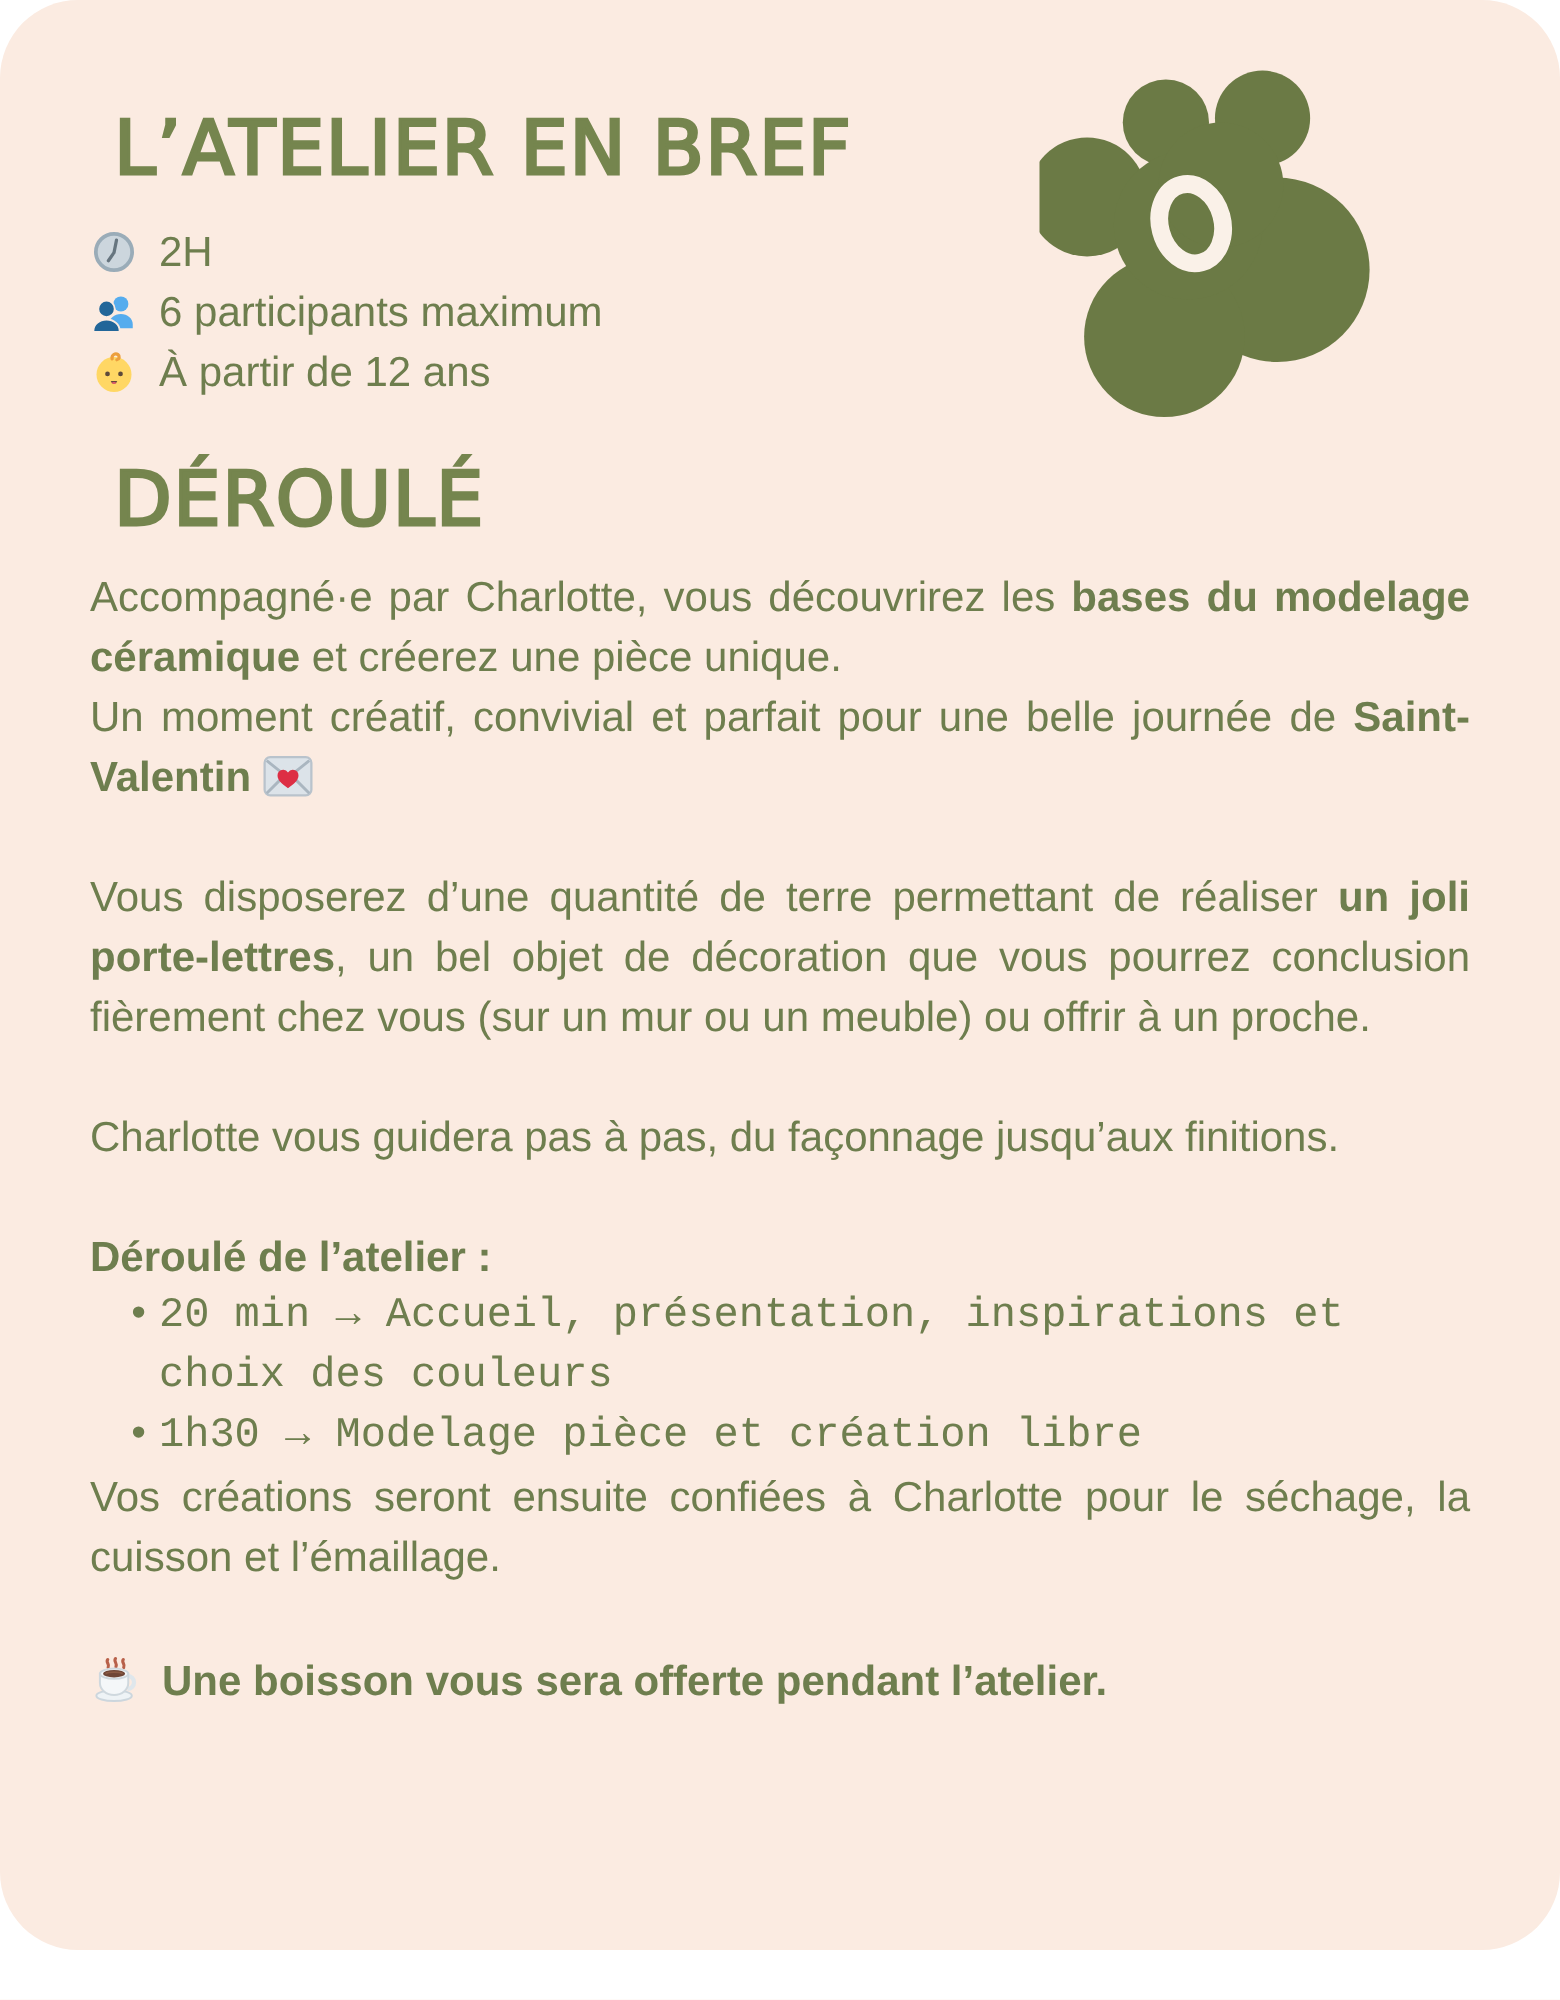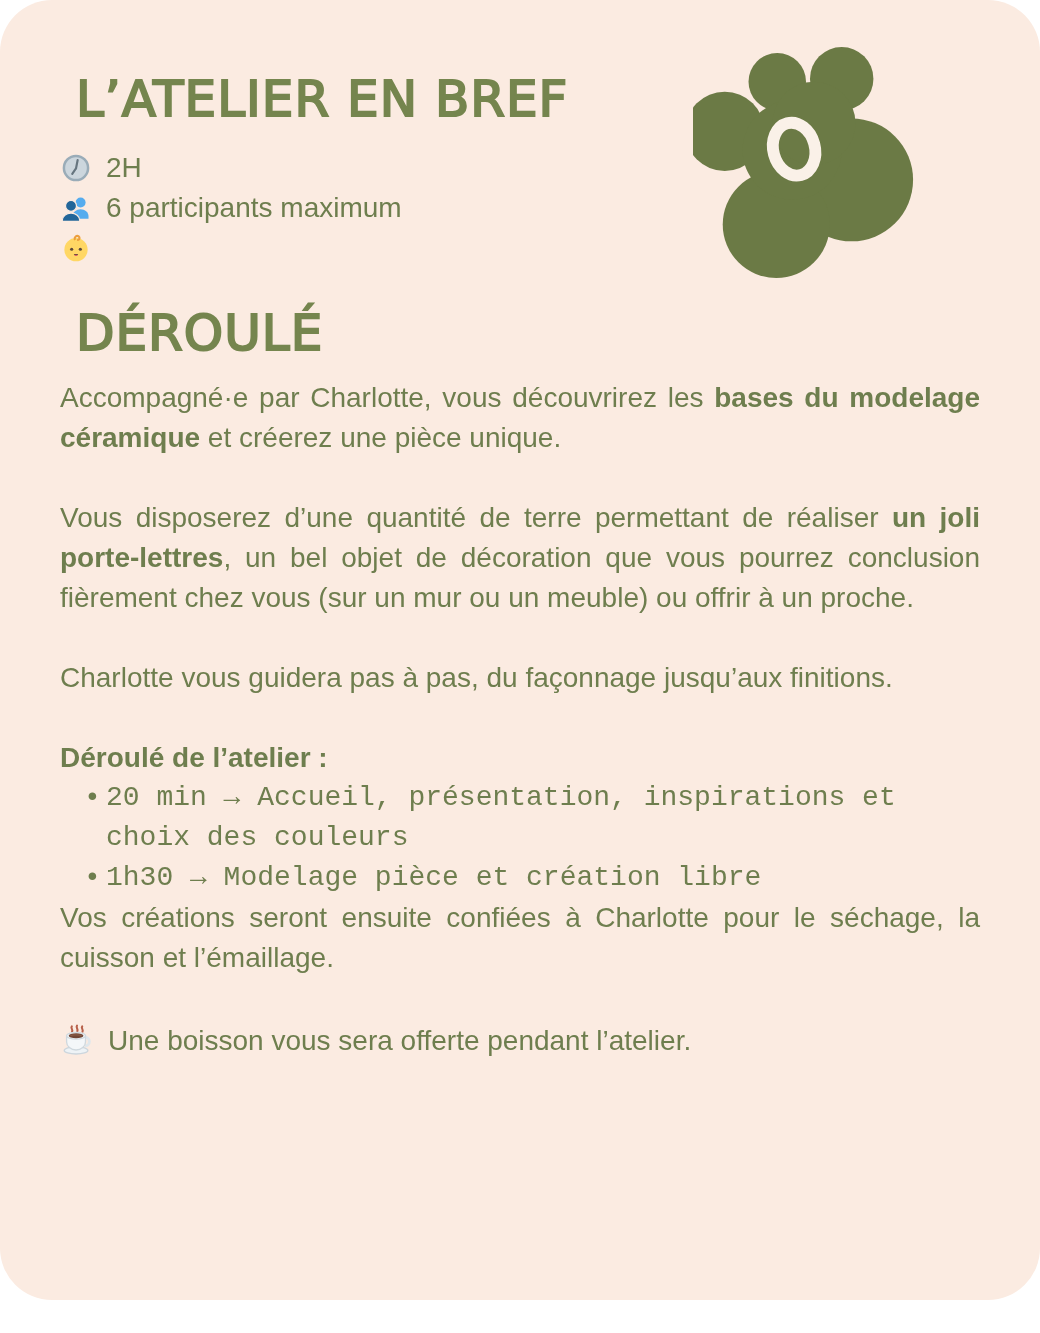--- a/index.html
+++ b/index.html
@@ -55,21 +55,21 @@
     font-size:28px;line-height:40px;color:var(--green);
     text-align:left;
   }
   .bullets li{position:relative;padding-left:46px;font-family:Liberation Mono, monospace;}
   .bullets li::before{content:"\2022";position:absolute;left:24px;}
   .inline-icon{display:inline-block;}
   .inline-icon svg{vertical-align:-5px;margin-left:8px;}
   .footer{
     display:flex;align-items:center;gap:14px;
     margin-top:46px;
-    font-size:28px;color:var(--green);
+    font-size:28px;color:var(--green);font-weight:bold;
   }
   .footer .icon-box{width:34px;height:34px;flex:0 0 34px;}
 </style>
 </head>
 <body>
 
 <div class="card">
 
   <h1 class="display-heading">L’ATELIER EN BREF</h1>
 
@@ -98,40 +98,49 @@
       <span class="icon-box">
         <svg width="30" height="30" viewBox="0 0 36 36">
           <circle cx="18" cy="20" r="14" fill="#ffd764"></circle>
           <path d="M16.5 7.5c-.6-3.2 2.6-5 4.7-3.4 1.7 1.3 1.1 3.8-.9 4.1" fill="none" stroke="#ec9f3e" stroke-width="2.6" stroke-linecap="round"></path>
           <circle cx="12.8" cy="19.5" r="1.9" fill="#5d4a3a"></circle>
           <circle cx="23.2" cy="19.5" r="1.9" fill="#5d4a3a"></circle>
           <path d="M15.4 25.2a2.7 3 0 0 0 5.2 0 z" fill="#66493c"></path>
           <path d="M16 26.8c.6.9 3.4.9 4 0-1-1-3-1-4 0z" fill="#e8596f"></path>
         </svg>
       </span>
+      <span>À partir de 12 ans</span>
     </li>
   </ul>
 
   <svg class="flower" viewBox="0 0 230 240" aria-hidden="true">
     <g style="fill:var(--flower)">
       <circle cx="85" cy="36" r="29"></circle>
       <circle cx="150" cy="33" r="32"></circle>
       <circle cx="32" cy="86" r="40"></circle>
       <circle cx="160" cy="135" r="62"></circle>
       <circle cx="84" cy="180" r="54"></circle>
       <circle cx="100" cy="105" r="50"></circle>
       <circle cx="122" cy="78" r="42"></circle>
     </g>
     <ellipse cx="102" cy="104" rx="21" ry="27" fill="none" style="stroke:var(--cream)" stroke-width="12" transform="rotate(-15 102 104)"></ellipse>
   </svg>
 
   <h2 class="display-heading">DÉROULÉ</h2>
 
   <div class="content" id="section-body">
       <p class="para"><span>Accompagné·e par Charlotte, vous découvrirez les </span><span class="bold">bases du modelage céramique</span><span> et créerez une pièce unique.</span></p>
+      <p class="para"><span>Un moment créatif, convivial et parfait pour une belle journée de </span><span class="bold">Saint-Valentin</span><span class="inline-icon">
+  <svg width="34" height="29" viewBox="0 0 36 30" aria-hidden="true">
+    <rect x="1.5" y="1.5" width="33" height="27" rx="4" fill="#dce3e9" stroke="#b9c3cc" stroke-width="1.6"></rect>
+    <path d="M3 4 L18 16 L33 4" fill="none" stroke="#aab6c0" stroke-width="2"></path>
+    <path d="M3 27 L13.5 16.5 M33 27 L22.5 16.5" fill="none" stroke="#aab6c0" stroke-width="2"></path>
+    <path d="M18 23.5c-4.4-3.2-7.4-5.7-7.4-9a4 4 0 0 1 7.4-2.1 4 4 0 0 1 7.4 2.1c0 3.3-3 5.8-7.4 9z" fill="#dd2e44"></path>
+  </svg>
+</span></p>
       <p class="para gap"><span>Vous disposerez d’une quantité de terre permettant de réaliser </span><span class="bold">un joli porte-lettres</span><span>, un bel objet de décoration que vous pourrez conclusion fièrement chez vous (sur un mur ou un meuble) ou offrir à un proche.</span></p>
       <p class="para gap"><span>Charlotte vous guidera pas à pas, du façonnage jusqu’aux finitions.</span></p>
       <p class="para gap"><span class="bold">Déroulé de l’atelier :</span></p>
       <ul class="bullets">
         <li><span>20 min → Accueil, présentation, inspirations et choix des couleurs</span></li>
         <li><span>1h30 → Modelage pièce et création libre</span></li>
       </ul>
       <p class="para"><span>Vos créations seront ensuite confiées à Charlotte pour le séchage, la cuisson et l’émaillage.</span></p>
     </div>
 

